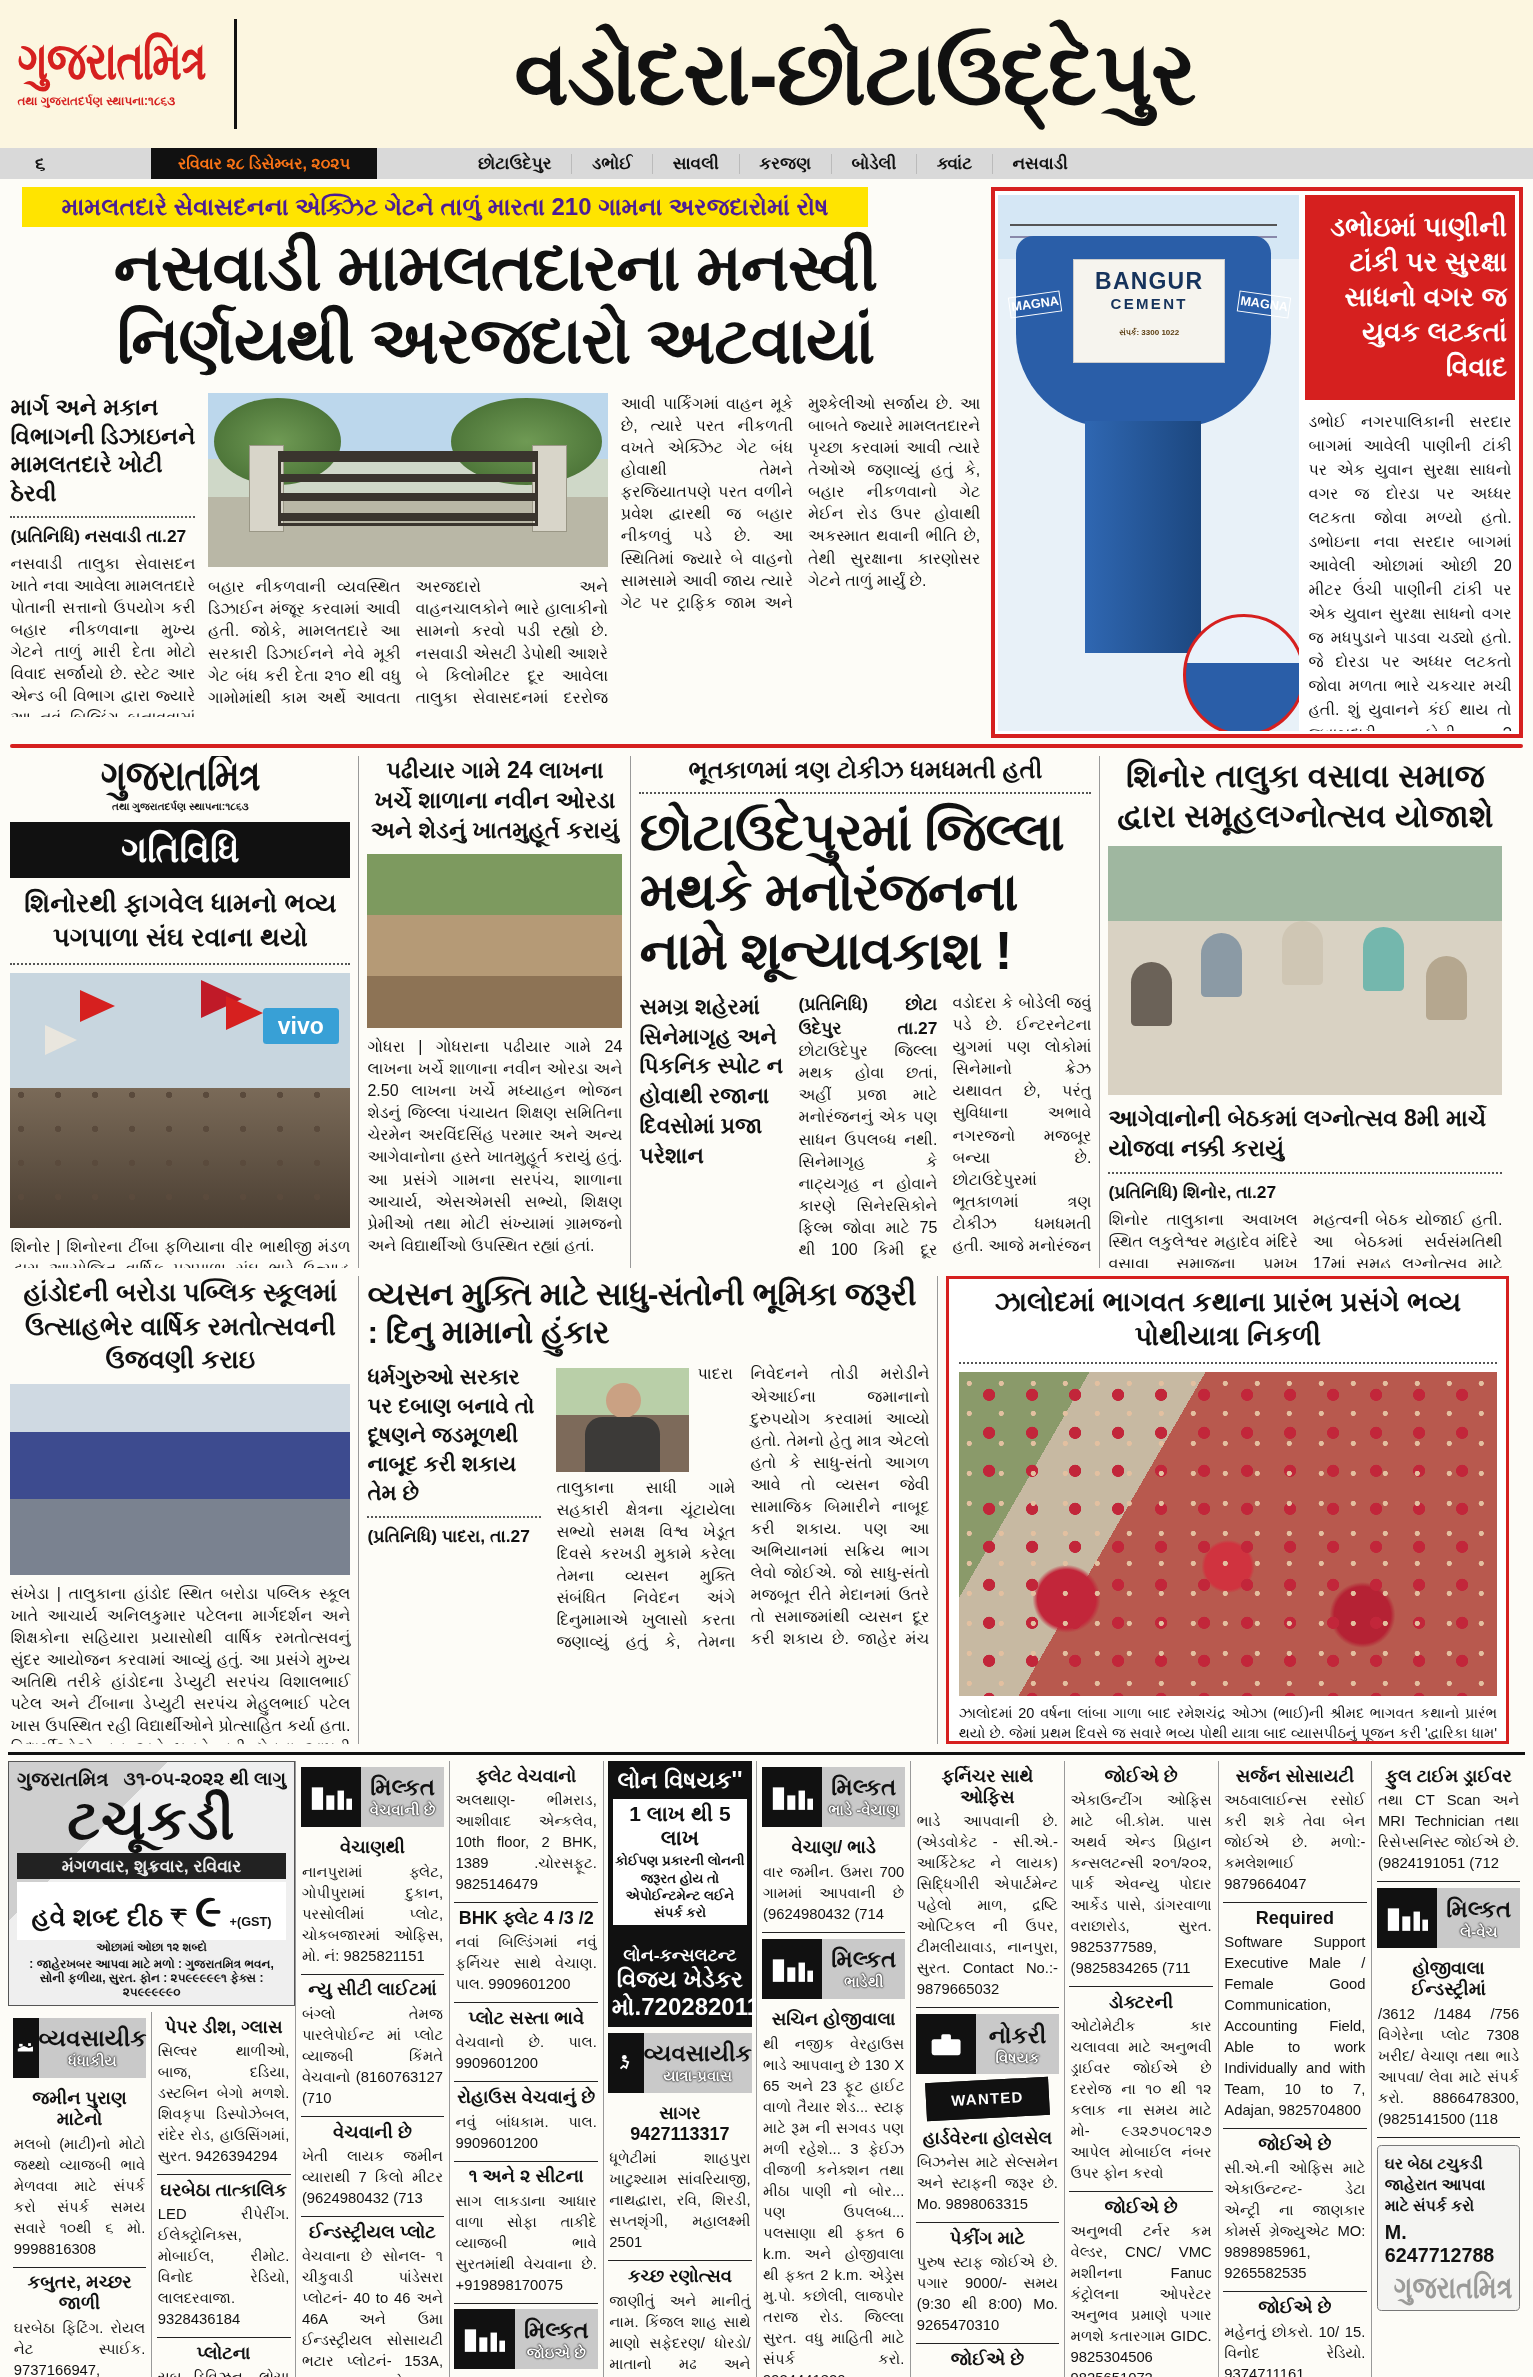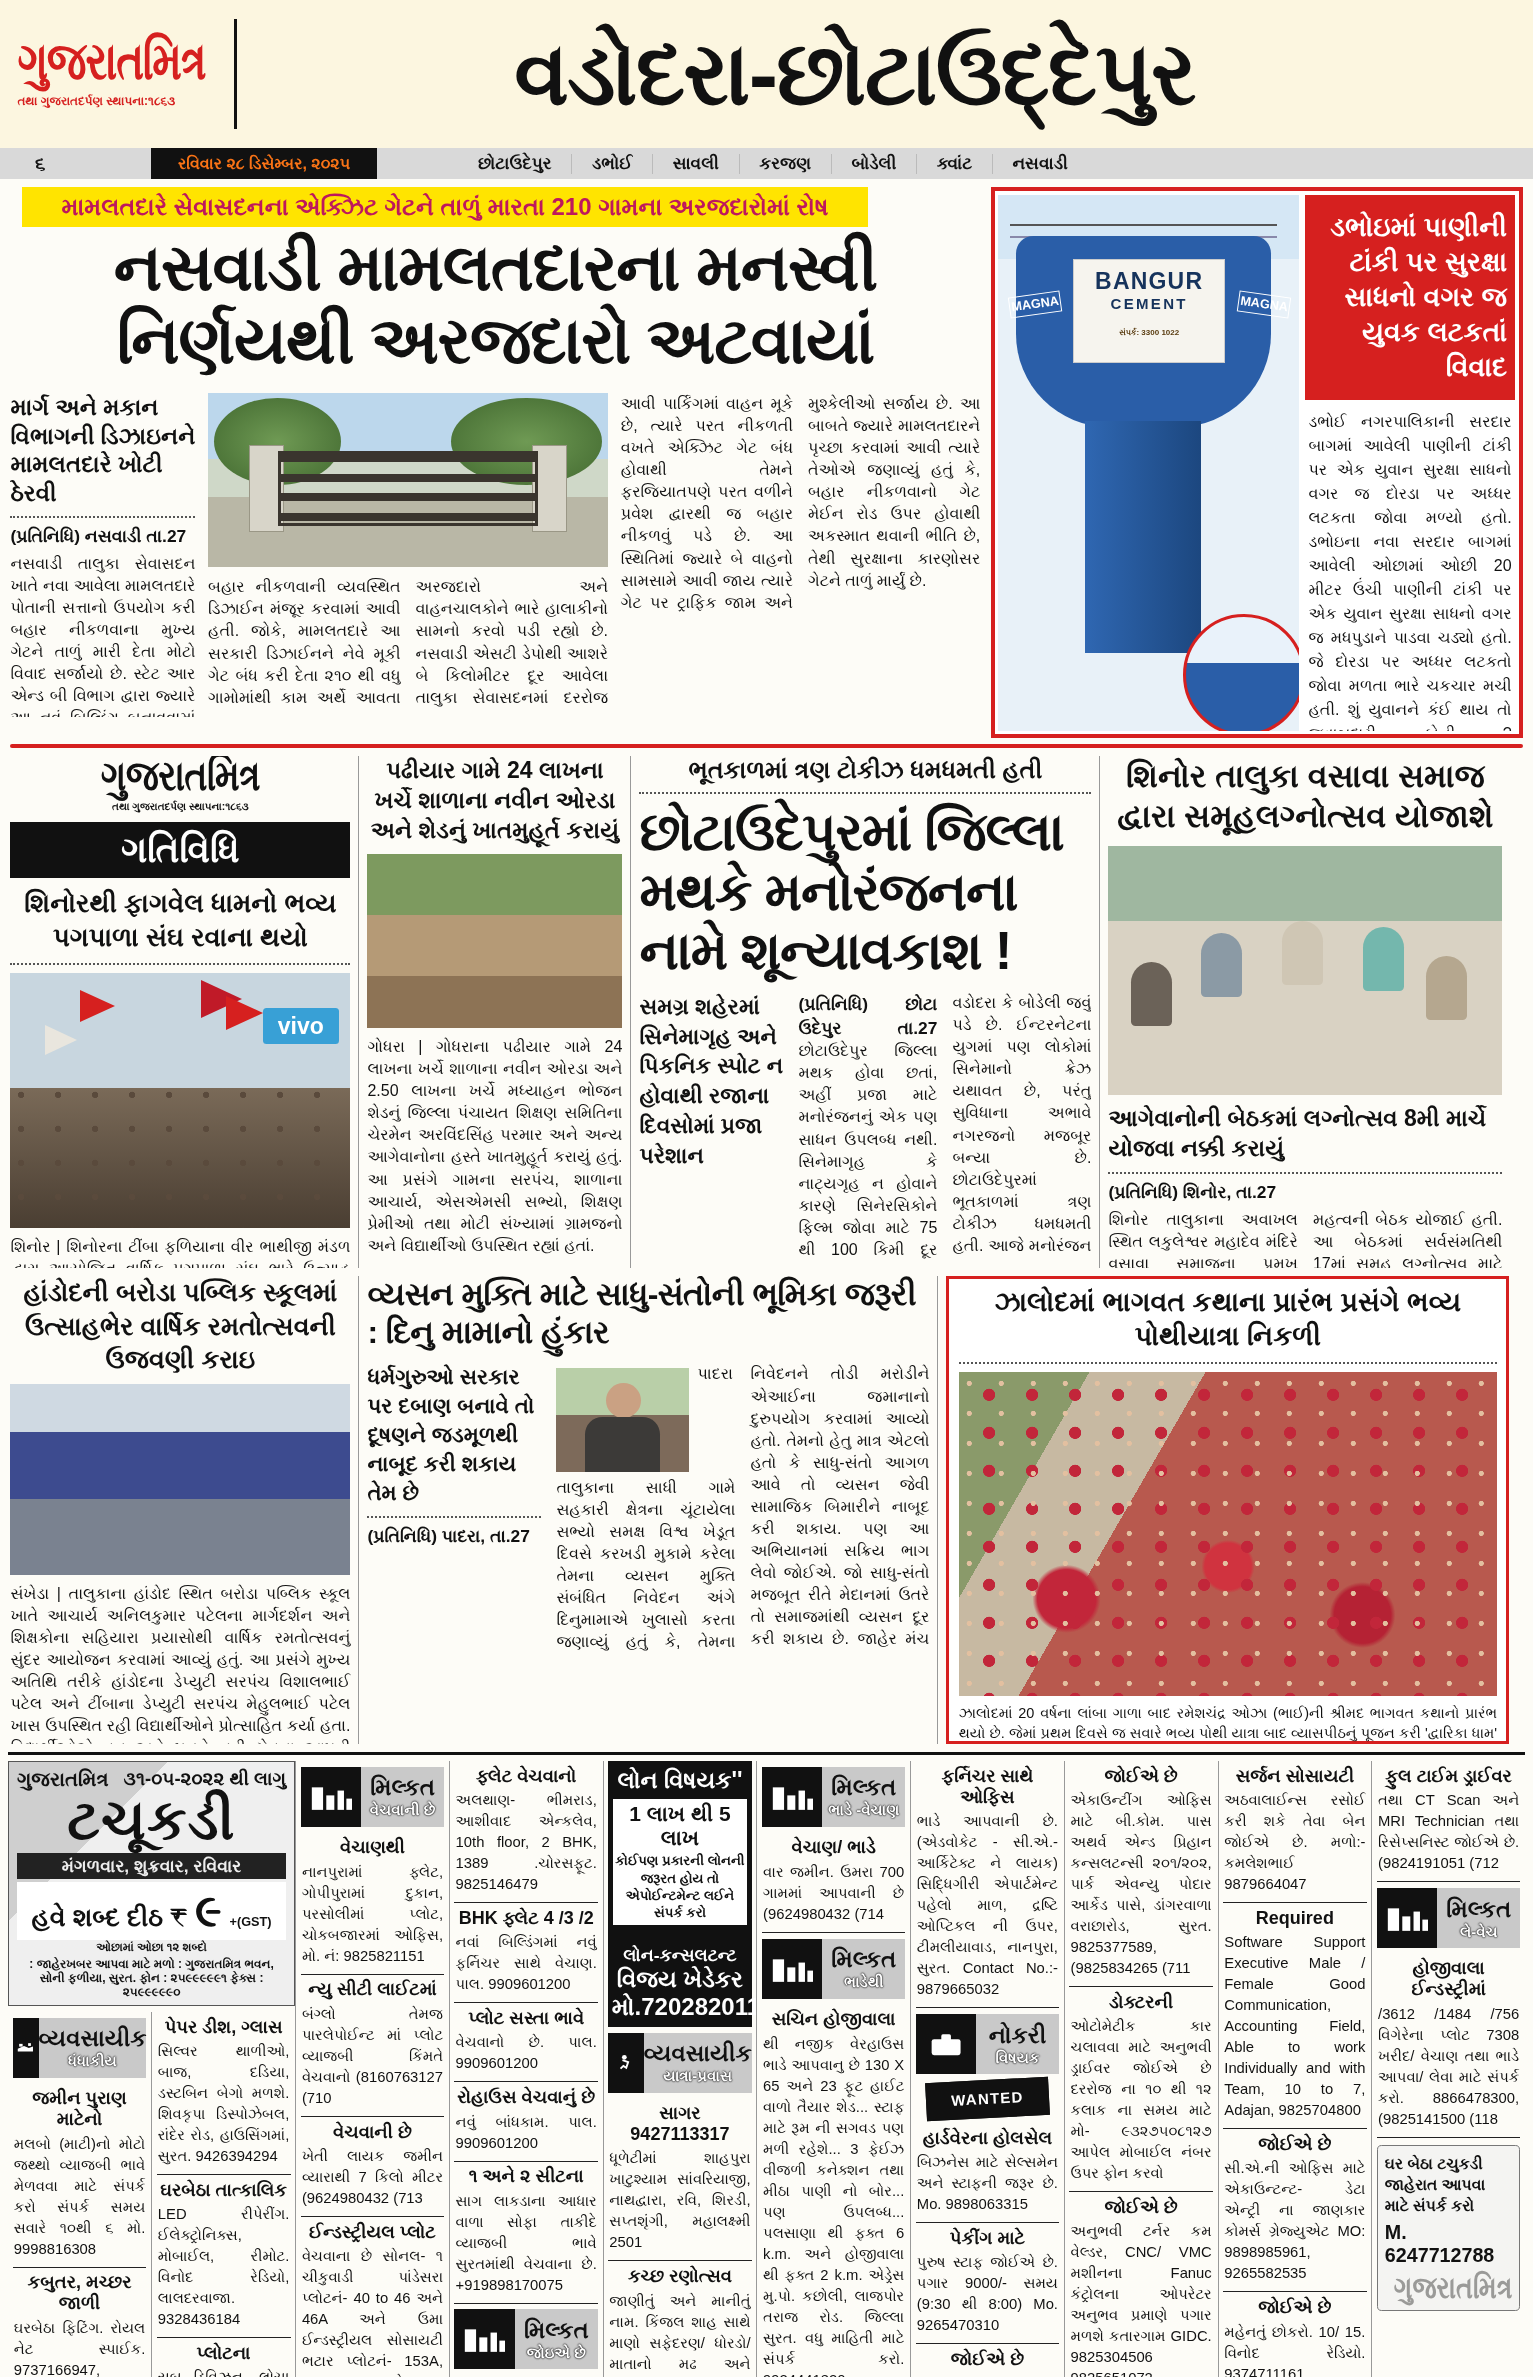--- a/index.html
+++ b/index.html
@@ -18,21 +18,21 @@
   .datebar { height:31px; background:#d9d9d9; display:flex; align-items:stretch; font-weight:bold; }
   .pageno { width:151px; display:flex; align-items:center; padding-left:35px; font-size:18.5px; }
   .datebox { background:#111; color:#f97316; display:flex; align-items:center; padding:0 27px; font-size:16px; }
   .tabs { display:flex; align-items:center; margin-left:81px; }
   .tab { font-size:17px; padding:0 19.7px; border-right:1.7px solid #bbb; white-space:nowrap; }
   .tab:last-child { border-right:none; }
 
   
   .lead-row { display:flex; padding:8px 10.4px 0 10.4px; gap:10.4px; height:559px; }
   .lead-left { width:970px; }
-  .kicker { background:#ffe400; color:#be185d; font-weight:bold; font-size:24px; padding:5.8px 23px; width:846px; margin-left:11.6px; text-align:center; }
+  .kicker { background:#ffe400; color:#4c1d95; font-weight:bold; font-size:24px; padding:5.8px 23px; width:846px; margin-left:11.6px; text-align:center; }
   .lead-headline { font-size:65px; font-weight:bold; line-height:1.12; letter-spacing:-1.2px; text-align:center; margin-top:5.8px; }
   .lead-body-row { display:flex; gap:12.7px; margin-top:15px; height:324px; overflow:hidden; }
   .lead-colA { width:185px; }
   .lead-subhead { font-size:23px; font-weight:bold; line-height:1.25; }
   .dotted { border-bottom:2.3px dotted #555; margin:8px 0; }
   .byline { font-size:17.4px; font-weight:bold; margin-bottom:5.8px; }
   .bodytext { font-size:16px; line-height:1.38; text-align:justify; }
   .lead-photostack { width:400px; }
   .photo { position:relative; overflow:hidden; }
   .gate-photo { width:400px; height:174px; background:linear-gradient(#bcd7ec 0 38%, #cfd8c8 38% 60%, #b9b7a6 60% 100%); }

